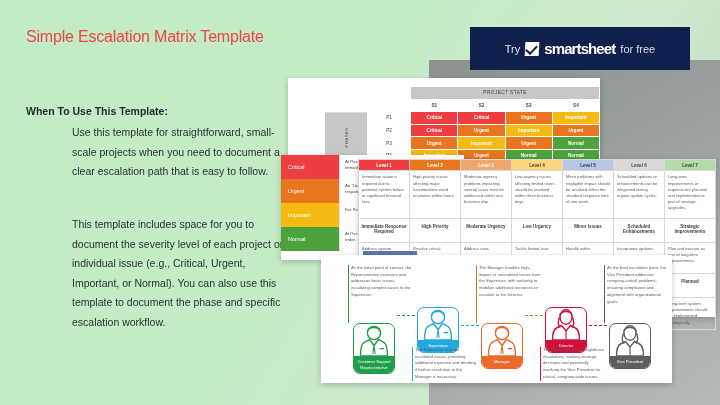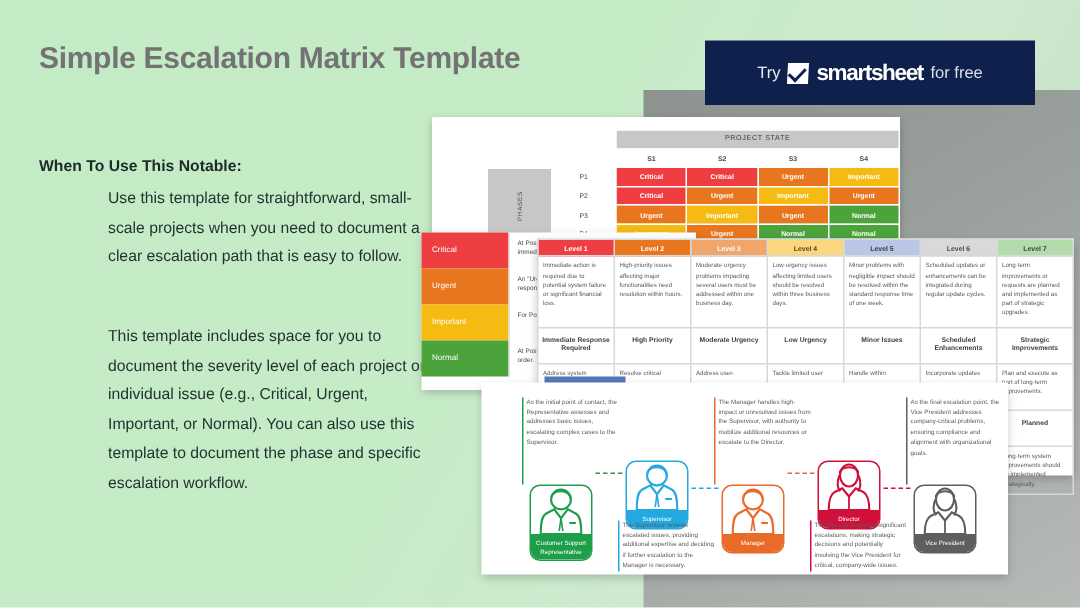--- a/index.html
+++ b/index.html
@@ -10,21 +10,21 @@
     position:relative;
   }
   
   .bg-gray{
     position:absolute; left:429px; top:60px; width:291px; height:345px;
     background:linear-gradient(150deg,#8d9490 0%,#9aa09c 40%,#b6bbb8 100%);
   }
   
   .page-title{
     position:absolute; left:26px; top:28px; width:430px;
-    font-size:20px; font-weight:bold; color:#737373; letter-spacing:-0.2px;
+    font-size:16px; font-weight:normal; color:#ef4444; letter-spacing:-0.2px;
   }
   .body-block{ position:absolute; left:26px; width:262px; color:#22332e; }
   .blk1{ top:103px; }
   .blk2{ top:215px; }
   .blk-head{ font-size:10.5px; font-weight:bold; color:#1d2b28; margin-bottom:4px; line-height:1.55; }
   .blk-text{ font-size:10.5px; line-height:1.86; color:#24332f;margin-left:46px; }
   
   .ss-banner{
     position:absolute; left:470px; top:27px; width:220px; height:43px;
     background:#10204d; display:flex; align-items:center; justify-content:center; gap:5px;
@@ -107,21 +107,21 @@
 <div class="page-title">Simple Escalation Matrix Template</div>
 
 <div class="ss-banner">
   <span class="ss-try">Try</span>
   <span class="ss-check"></span>
   <span class="ss-name">smartsheet</span>
   <span class="ss-free">for free</span>
 </div>
 
 <div class="body-block blk1">
-  <div class="blk-head">When To Use This Notable:</div>
+  <div class="blk-head">When To Use This Template:</div>
   <div class="blk-text">Use this template for straightforward, small-scale projects when you need to document a clear escalation path that is easy to follow.</div>
 </div>
 <div class="body-block blk2">
   <div class="blk-text">This template includes space for you to document the severity level of each project or individual issue (e.g., Critical, Urgent, Important, or Normal). You can also use this template to document the phase and specific escalation workflow.</div>
 </div>
 
 <div class="card card-matrix">
   <table class="mtx">
     <tbody id="mtx-body">
         <tr>

